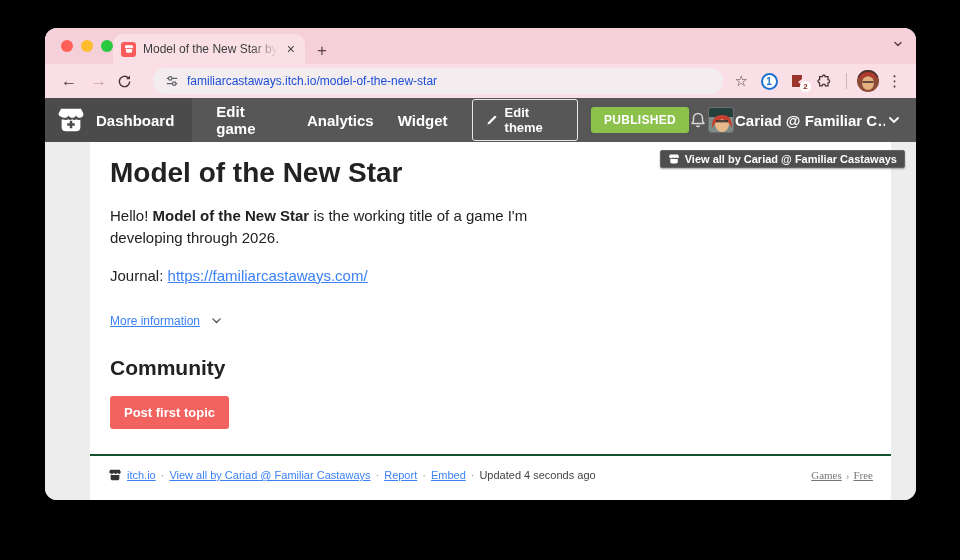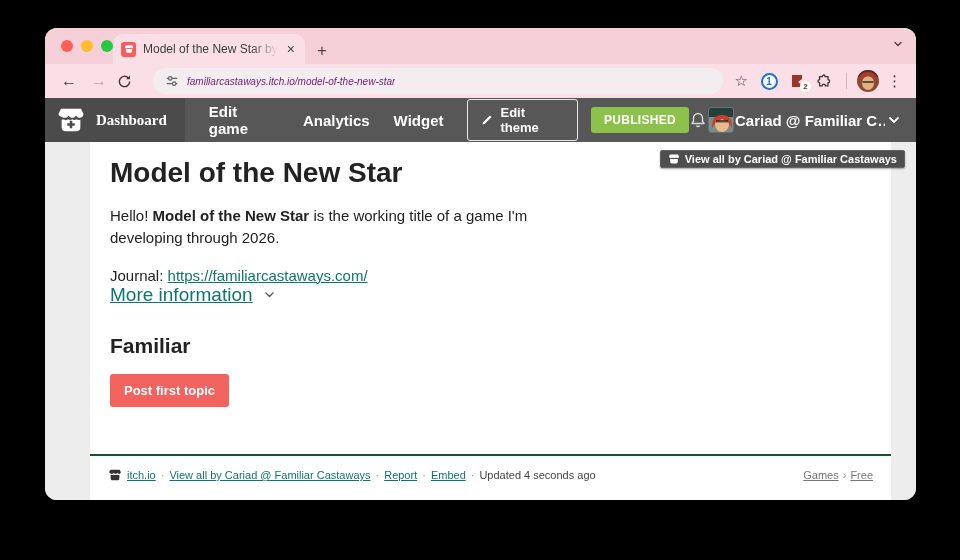--- a/index.html
+++ b/index.html
@@ -25,35 +25,35 @@
   .strip-chevron { position:absolute; right:12px; top:10px; }
   .favicon { width:15px; height:15px; border-radius:3px; background:#fa5c5c; display:flex;
     align-items:center; justify-content:center; flex:0 0 auto; }
 
   
   .toolbar { height:34px; background:#fae0e6; display:flex; align-items:center; padding:0 12px; gap:6px; }
   .navbtn { font-size:16px; color:#433; width:24px; text-align:center; line-height:1; }
   .navbtn.disabled { color:#c9a3ab; }
   .omnibox { flex:1; height:26px; margin:0 6px; background:#f3edef; border-radius:13px;
     display:flex; align-items:center; padding:0 12px; gap:8px; min-width:0; }
-  .url { font-size:10px; color:#701a75; white-space:nowrap; overflow:hidden;font-style:italic; }
+  .url { font-size:12px; color:#1d4ed8; white-space:nowrap; overflow:hidden; }
   .tool-ico { width:22px; display:flex; align-items:center; justify-content:center; position:relative; }
   .star { font-size:15px; color:#504044; margin-right:4px; }
   .divider { width:1px; height:16px; background:rgba(0,0,0,.18); margin:0 4px; }
   .badge { position:absolute; right:-3px; bottom:-3px; min-width:11px; height:11px; border-radius:6px;
     background:#fff; color:#8c2f24; font-size:8px; font-weight:bold; display:flex; align-items:center;
     justify-content:center; padding:0 2px; }
   .onepw { width:17px; height:17px; border-radius:50%; border:2px solid #1e73d2; color:#1e73d2;
     font-size:10px; font-weight:bold; display:flex; align-items:center; justify-content:center; background:#fff; }
   .avatar-circle { width:22px; height:22px; border-radius:50%; overflow:hidden; }
   .kebab { font-size:15px; color:#433; padding:0 2px; }
 
   
   .itchnav { height:44px; background:#575757; display:flex; align-items:center; color:#fff; }
-  .nav-left { height:100%; background:#4b4b4b; display:flex; align-items:center; gap:10px; padding:0 18px 0 11px;font-family:Liberation Serif, serif; }
+  .nav-left { height:100%; background:#4b4b4b; display:flex; align-items:center; gap:10px; padding:0 18px 0 11px; }
   .nav-dashboard { font-size:15px; font-weight:bold; }
   .nav-link { font-size:15px; font-weight:bold; margin-left:24px; }
   .edit-theme { margin-left:24px; display:flex; align-items:center; gap:7px; border:1px solid rgba(255,255,255,.85);
     border-radius:3px; padding:5px 12px; font-size:13px; font-weight:bold; }
   .published { margin-left:13px; background:#8cc24c; border-radius:3px; padding:6px 13px;
     font-size:12px; font-weight:bold; letter-spacing:.3px; }
   .nav-right { margin-left:auto; display:flex; align-items:center; gap:1px; padding-right:14px; }
   .avatar-square { width:26px; height:26px; border-radius:3px; overflow:hidden; border:1px solid #6e6e6e; }
   .username { font-size:15px; font-weight:bold; max-width:150px; white-space:nowrap; overflow:hidden; }
 
@@ -63,30 +63,30 @@
     display:flex; flex-direction:column; padding:12px 20px 4px; }
   .float-btns { position:absolute; top:8px; right:11px; display:flex; flex-direction:column;
     align-items:flex-end; gap:9px; z-index:5; }
   .dark-btn { background:#4e4e4e; border:1px solid #636363; color:#fff; font-size:11px; font-weight:bold;
     padding:2px 7px; border-radius:2px; display:flex; align-items:center; gap:5px; white-space:nowrap;
     box-shadow:0 1px 2px rgba(0,0,0,.35); }
 
   .page-title { font-size:28px; font-weight:bold; color:#222; margin-top:3px; }
   .intro { font-size:15px; color:#222; line-height:1.45; max-width:445px; margin-top:16px; }
   .journal { font-size:15px; color:#222; margin-top:18px; }
-  a.red { color:#0f766e; text-decoration:underline; }
-  .more-info { font-size:19px; display:flex; align-items:center; gap:10px; }
+  a.red { color:#3b82f6; text-decoration:underline; }
+  .more-info { margin-top:30px; font-size:12px; display:flex; align-items:center; gap:10px; }
   .community { font-size:21px; font-weight:bold; color:#222; margin-top:28px; }
   .post-btn { margin-top:16px; align-self:flex-start; background:#f2635f; color:#fff; font-size:13px;
     font-weight:bold; border:none; border-radius:3px; padding:9px 14px; }
 
   .foot { margin:auto -20px 0; border-top:2px solid #14532d; padding:12px 18px 14px;
     display:flex; align-items:center; gap:5px; font-size:11px; color:#444; }
   .foot a.red { white-space:nowrap; }
-  .foot-right { margin-left:auto; display:flex; align-items:center; gap:4px; }
+  .foot-right { margin-left:auto; display:flex; align-items:center; gap:4px;font-family:Liberation Serif, serif; }
   a.gray { color:#767676; text-decoration:underline; }
   .sep { color:#999; }
   svg { display:block; }
 </style>
 </head>
 <body>
 
 <div class="stage">
 <div class="window">
 
@@ -226,21 +226,21 @@
       <p class="intro"><span>Hello! </span><b>Model of the New Star</b><span> is the working title of a game I'm developing through 2026.</span></p>
       <p class="journal"><span>Journal: </span><a class="red" href="#">https://familiarcastaways.com/</a></p>
       <div class="more-info">
         <a class="red" href="#">More information</a>
         <span>
           <svg width="13" height="13" viewBox="0 0 16 16">
                 <polyline points="3.5,6 8,10.5 12.5,6" fill="none" stroke="#555" stroke-width="1.7" stroke-linecap="round"></polyline>
               </svg>
         </span>
       </div>
-      <h2 class="community">Familiar</h2>
+      <h2 class="community">Community</h2>
       <button class="post-btn">Post first topic</button>
 
       <div class="foot">
         <span>
           <svg width="14" height="14" viewBox="0 0 24 24">
                 <path fill="#333" d="M4 3h16l2 4c0 2-1.4 3.2-3 3.2-1.3 0-2.4-.8-3-1.9-.6 1.1-1.7 1.9-3 1.9s-2.4-.8-3-1.9c-.6 1.1-1.7 1.9-3 1.9C5.4 10.2 2 9 2 7l2-4z"></path>
                 <path fill="#333" d="M4.5 11.5v6c0 2 1 3.5 3.5 3.5h8c2.5 0 3.5-1.5 3.5-3.5v-6c-1 .6-2.3.6-3.2-.1-.9.7-2.4.7-3.3 0-.9.7-2.4.7-3.3 0-.9.7-2.2.7-3.2.1z"></path>
               </svg>
         </span>
         <a class="red" href="#">itch.io</a>

